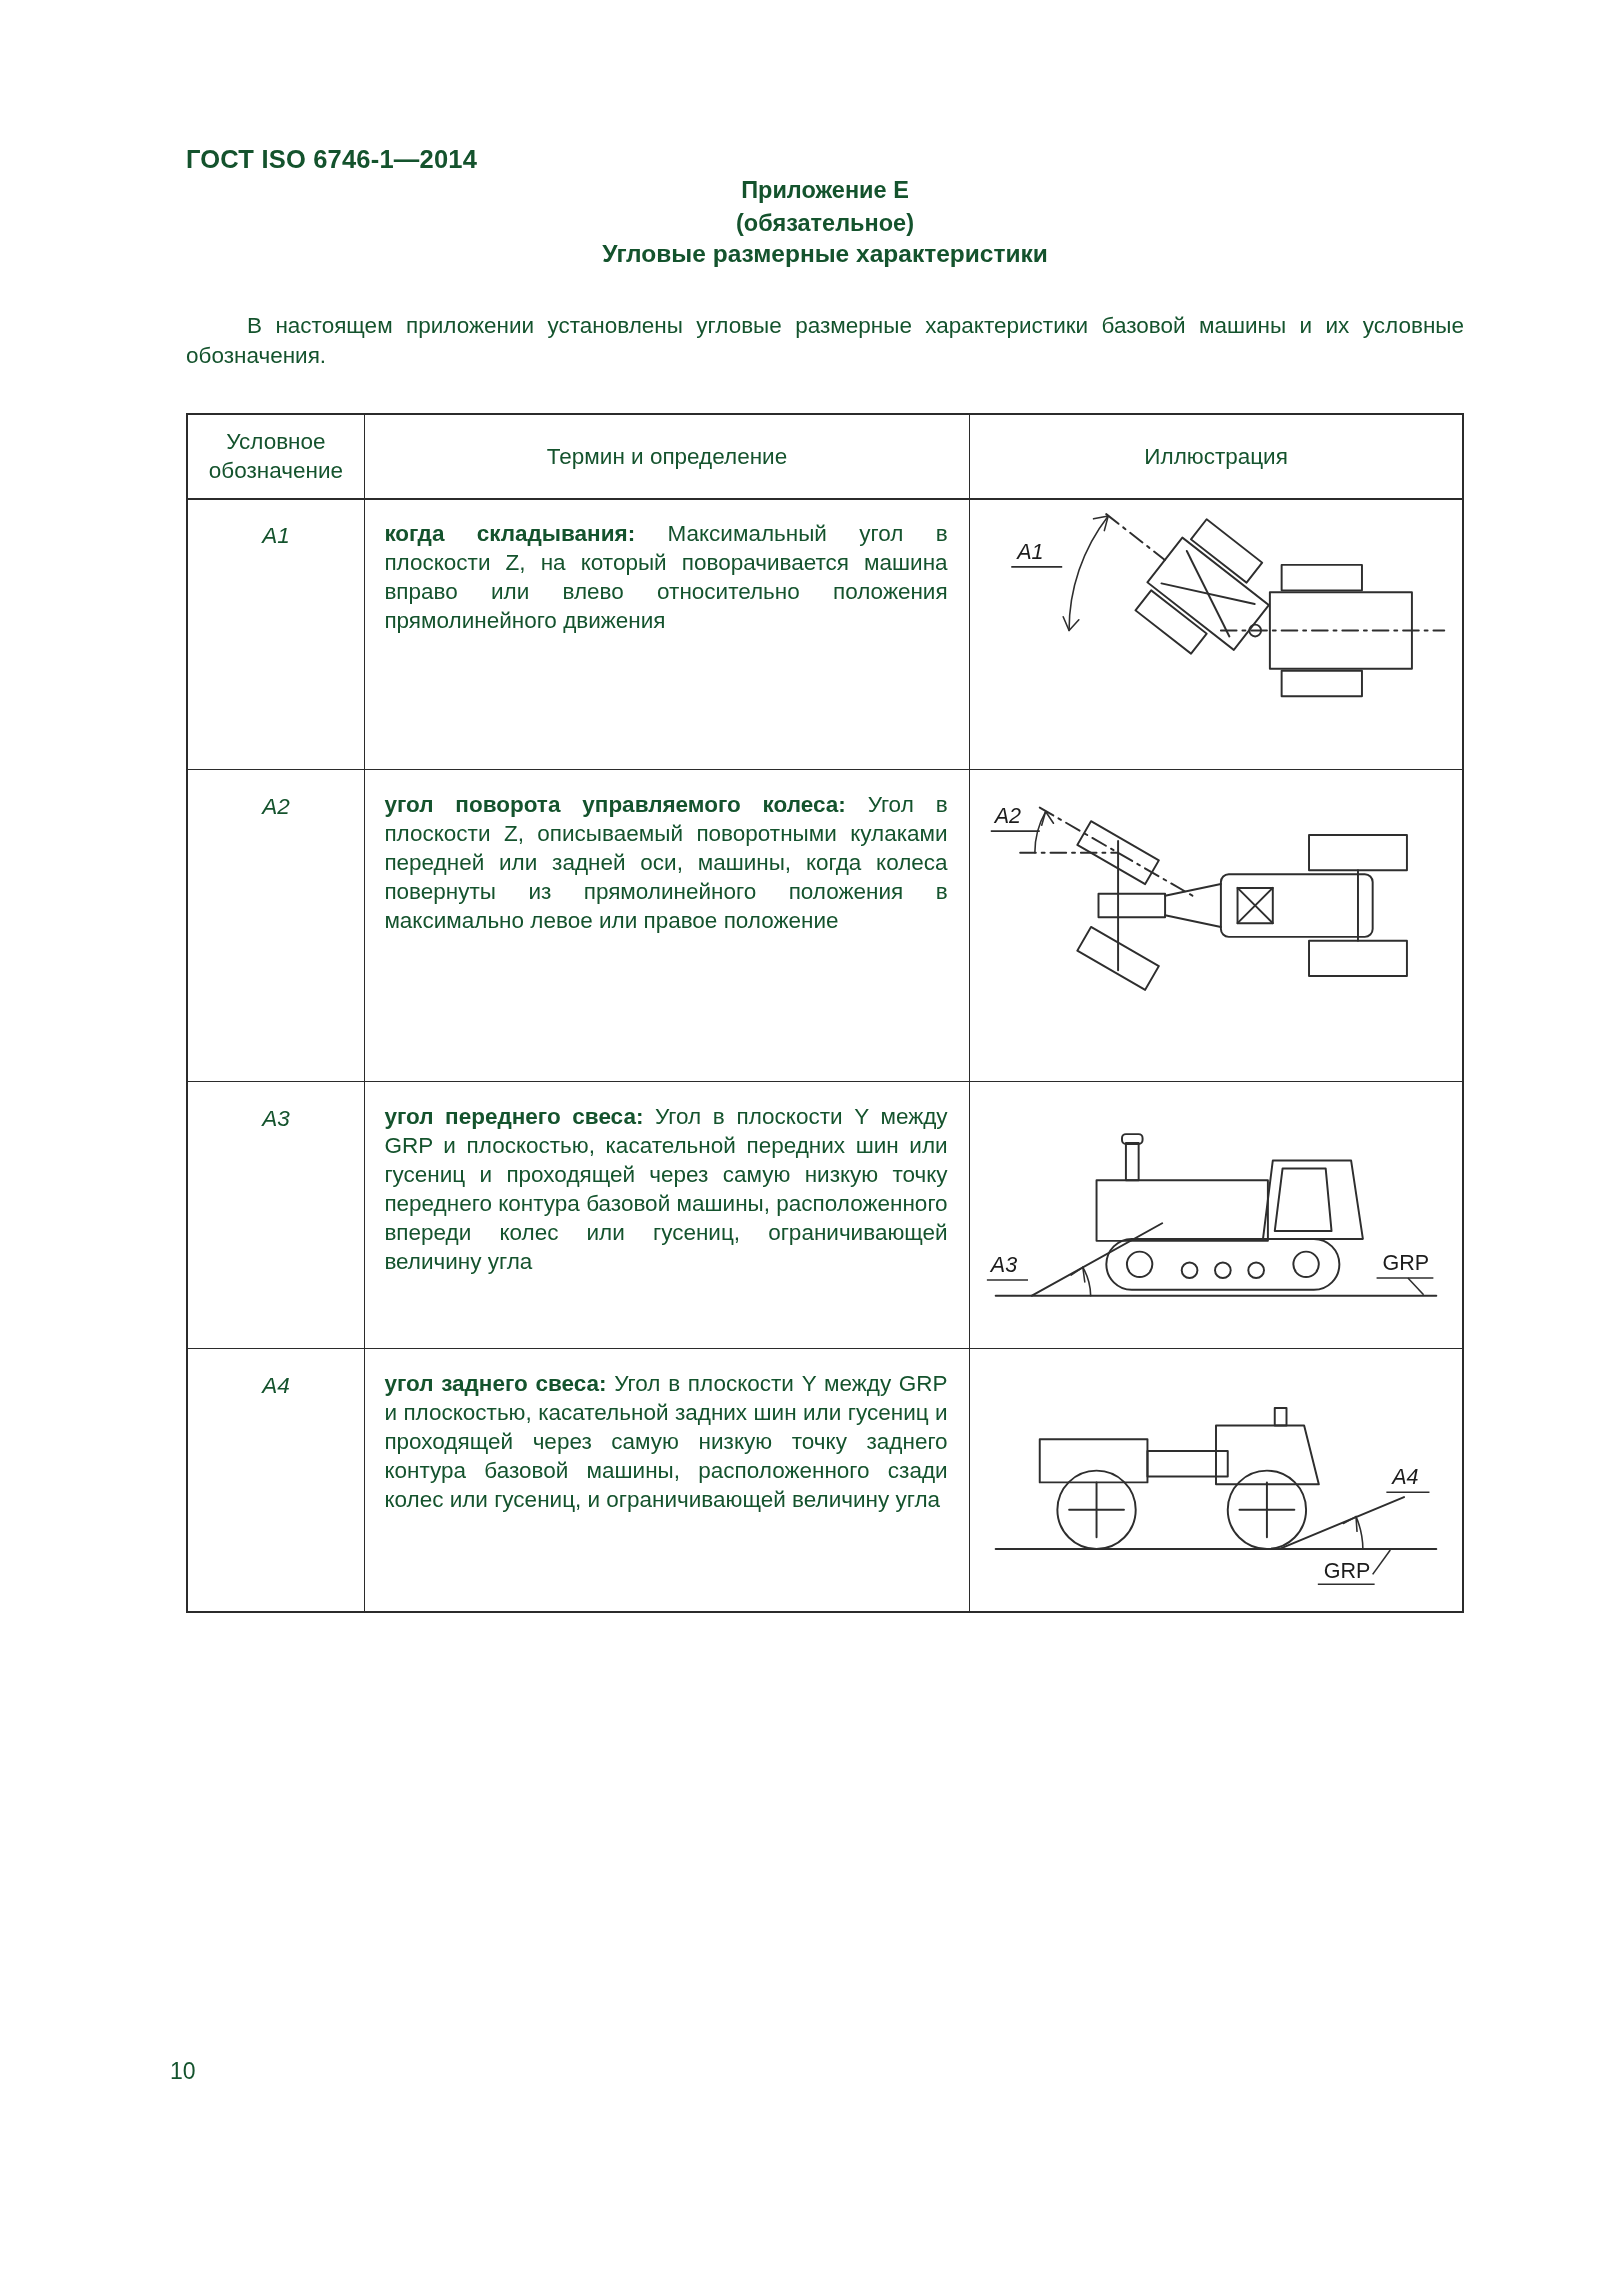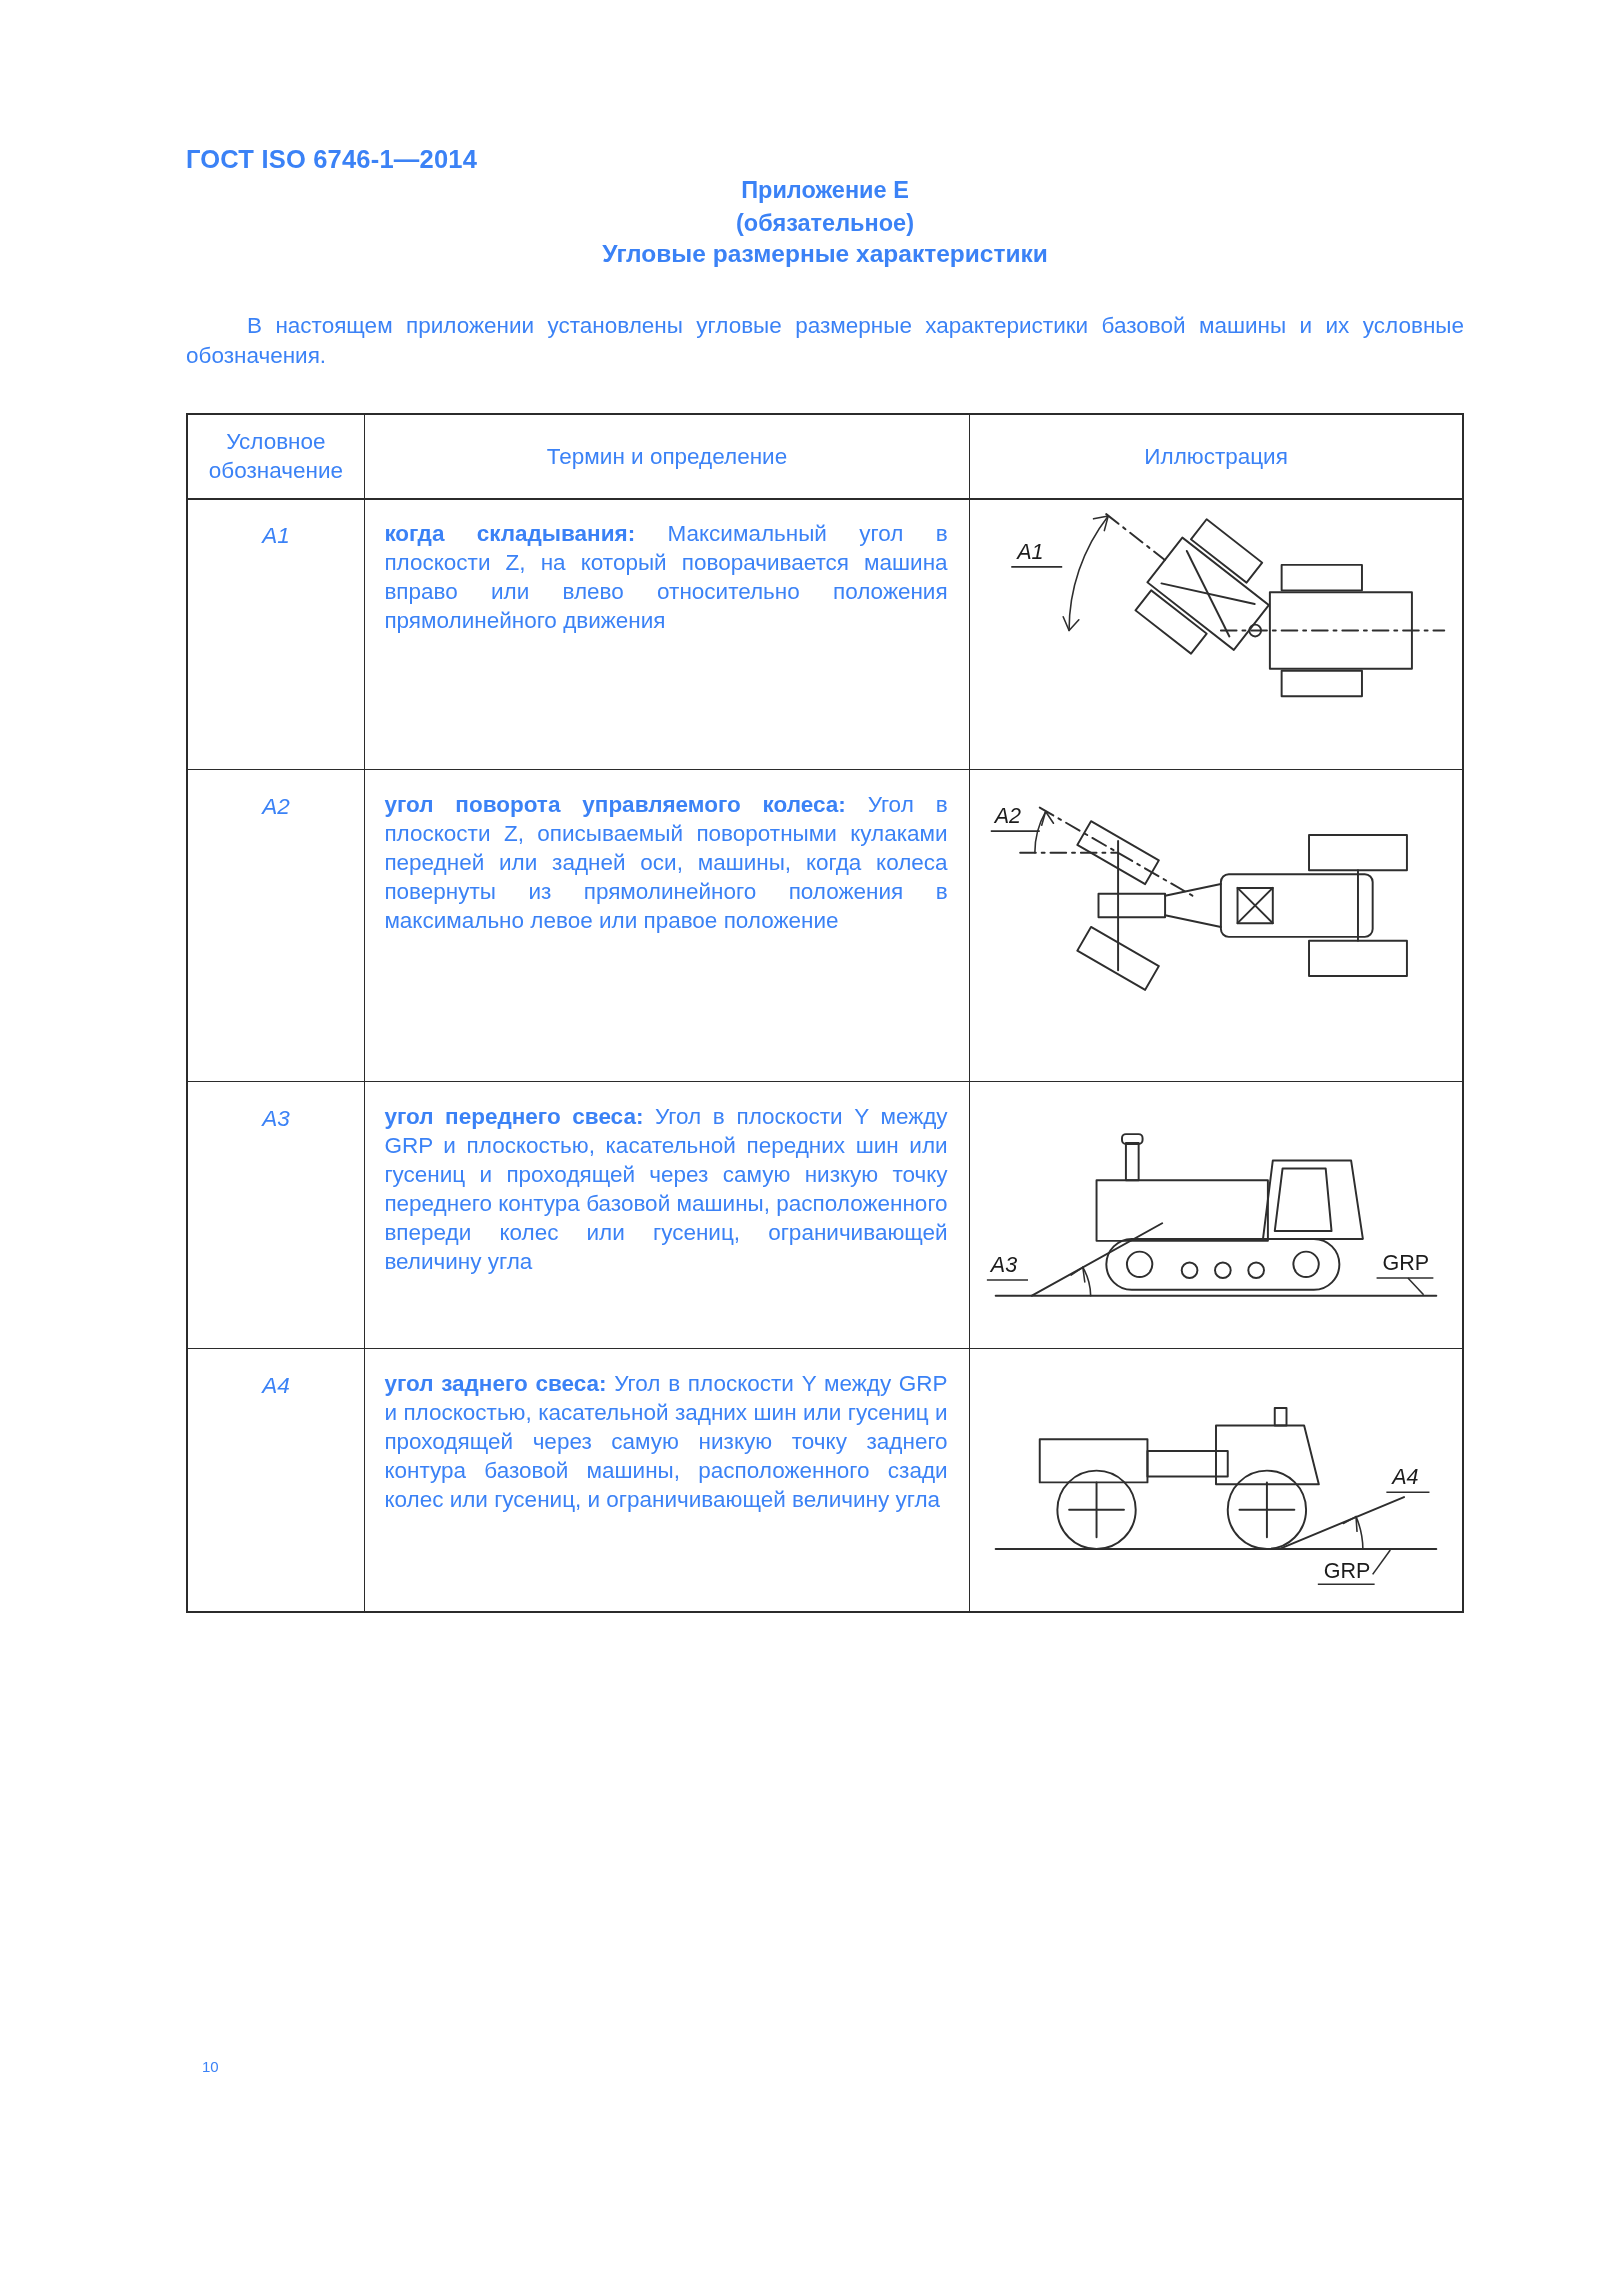--- a/index.html
+++ b/index.html
@@ -2,21 +2,21 @@
 <html lang="ru"><head>
 <meta charset="utf-8">
 <style>
   html,body{margin:0;padding:0;background:#d9d9d9;}
   .page{
     position:relative;
     width:1621px;height:2293px;
     margin:0 auto;
     background:#ffffff;
     font-family:"Liberation Sans", sans-serif;
-    color:#3b82f6;
+    color:#14532d;
     box-sizing:border-box;
   }
   .content{
     box-sizing:border-box;
     padding:145px 157px 0 186px;
   }
   .doc-header{
     font-size:25.5px;font-weight:700;letter-spacing:0.2px;
   }
   .appendix{
@@ -47,21 +47,21 @@
     text-align:center;font-style:italic;padding-top:21.6px;
   }
   td.def{
     padding:19.6px 21.6px 19.6px 19.6px;text-align:justify;
   }
   td.def b{font-weight:700;}
   td.ill{
     vertical-align:middle;text-align:center;padding:7.8px 5.9px;
   }
   .page-number{
-    position:absolute;left:202px;top:2058px;font-size:15px;
+    position:absolute;left:170px;top:2058px;font-size:23px;
   }
   
   svg .draw{stroke:#2e2e2e;stroke-width:2;fill:none;stroke-linecap:round;stroke-linejoin:round;}
   svg .thin{stroke:#2e2e2e;stroke-width:1.6;fill:none;}
   svg .dash{stroke-dasharray:16 6 3 6;}
   svg text{font-family:"Liberation Sans", sans-serif;font-size:22px;fill:#1c1c1c;stroke:none;}
   svg text.lbl{font-style:italic;}
   svg text.lblu{font-style:normal;}
 </style>
 </head>

